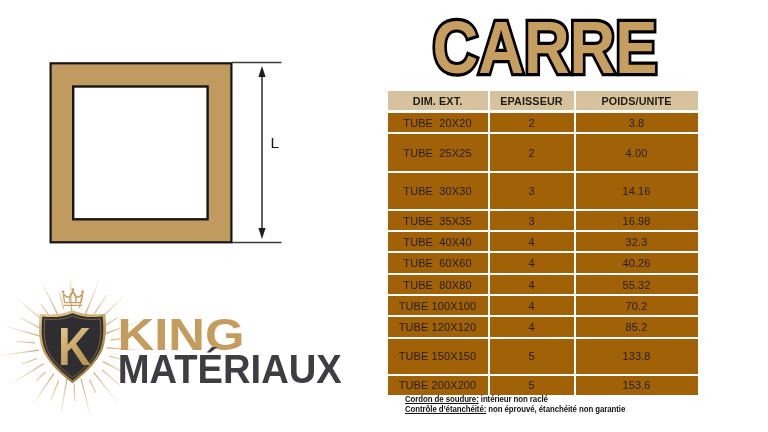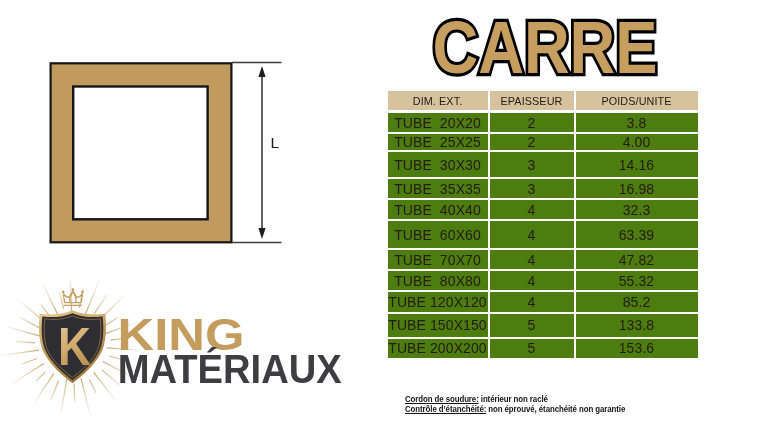--- a/index.html
+++ b/index.html
@@ -1,20 +1,20 @@
 <!DOCTYPE html>
 <html><head>
 <meta charset="utf-8">
 <style>
 html,body{margin:0;padding:0;}
 body{width:768px;height:432px;background:#ffffff;font-family:"Liberation Sans",sans-serif;overflow:hidden;position:relative;}
 .abs{position:absolute;}
 table{border-collapse:separate;border-spacing:2px 2px;table-layout:fixed;}
-td{padding:0;text-align:center;vertical-align:middle;background:#4d7c0f;color:#241c12;font-size:14px;letter-spacing:0.1px;}
-tr.hdr td{background:#d6c29d;font-weight:normal;font-size:10.8px;color:#211a10;border-bottom:1.6px solid #fff;}
+td{padding:0;text-align:center;vertical-align:middle;background:#a16207;color:#241c12;font-size:11px;letter-spacing:0.1px;}
+tr.hdr td{background:#d6c29d;font-weight:bold;font-size:10.8px;color:#211a10;border-bottom:1.6px solid #fff;}
 </style>
 </head>
 <body>
 
 <svg class="abs" style="left:0;top:0" width="310" height="260" viewBox="0 0 310 260">
 
   <rect x="50.6" y="63.3" width="180.8" height="179" fill="#c19a5f" stroke="#161616" stroke-width="2.2"></rect>
 
   <rect x="73.2" y="86.5" width="134.4" height="132.8" fill="#ffffff" stroke="#161616" stroke-width="2.4"></rect>
 
@@ -49,71 +49,71 @@
           <td>EPAISSEUR</td>
           <td>POIDS/UNITE</td>
         </tr>
 
 <tr style="height:19.1px">
           <td>TUBE&nbsp; 20X20</td>
           <td>2</td>
           <td>3.8</td>
         </tr>
 
-<tr style="height:14px">
+<tr style="height:37px">
           <td>TUBE&nbsp; 25X25</td>
           <td>2</td>
           <td>4.00</td>
         </tr>
 
-<tr style="height:25px">
+<tr style="height:36px">
           <td>TUBE&nbsp; 30X30</td>
           <td>3</td>
           <td>14.16</td>
         </tr>
 
 <tr style="height:19.1px">
           <td>TUBE&nbsp; 35X35</td>
           <td>3</td>
           <td>16.98</td>
         </tr>
 
 <tr style="height:19.1px">
           <td>TUBE&nbsp; 40X40</td>
           <td>4</td>
           <td>32.3</td>
         </tr>
 
 
-<tr style="height:27px">
+<tr style="height:20px">
           <td>TUBE&nbsp; 60X60</td>
           <td>4</td>
-          <td>63.39</td>
-        </tr>
-
-<tr style="height:19.1px">
-          <td>TUBE&nbsp; 70X70</td>
-          <td>4</td>
-          <td>47.82</td>
-        </tr>
+          <td>40.26</td>
+        </tr>
+
 
 <tr style="height:19.1px">
           <td>TUBE&nbsp; 80X80</td>
           <td>4</td>
           <td>55.32</td>
         </tr>
 
+<tr style="height:19.1px">
+          <td>TUBE&nbsp;100X100</td>
+          <td>4</td>
+          <td>70.2</td>
+        </tr>
 
 <tr style="height:19.1px">
           <td>TUBE&nbsp;120X120</td>
           <td>4</td>
           <td>85.2</td>
         </tr>
 
-<tr style="height:23px">
+<tr style="height:35px">
           <td>TUBE&nbsp;150X150</td>
           <td>5</td>
           <td>133.8</td>
         </tr>
 
 <tr style="height:19px">
           <td>TUBE&nbsp;200X200</td>
           <td>5</td>
           <td>153.6</td>
         </tr>

